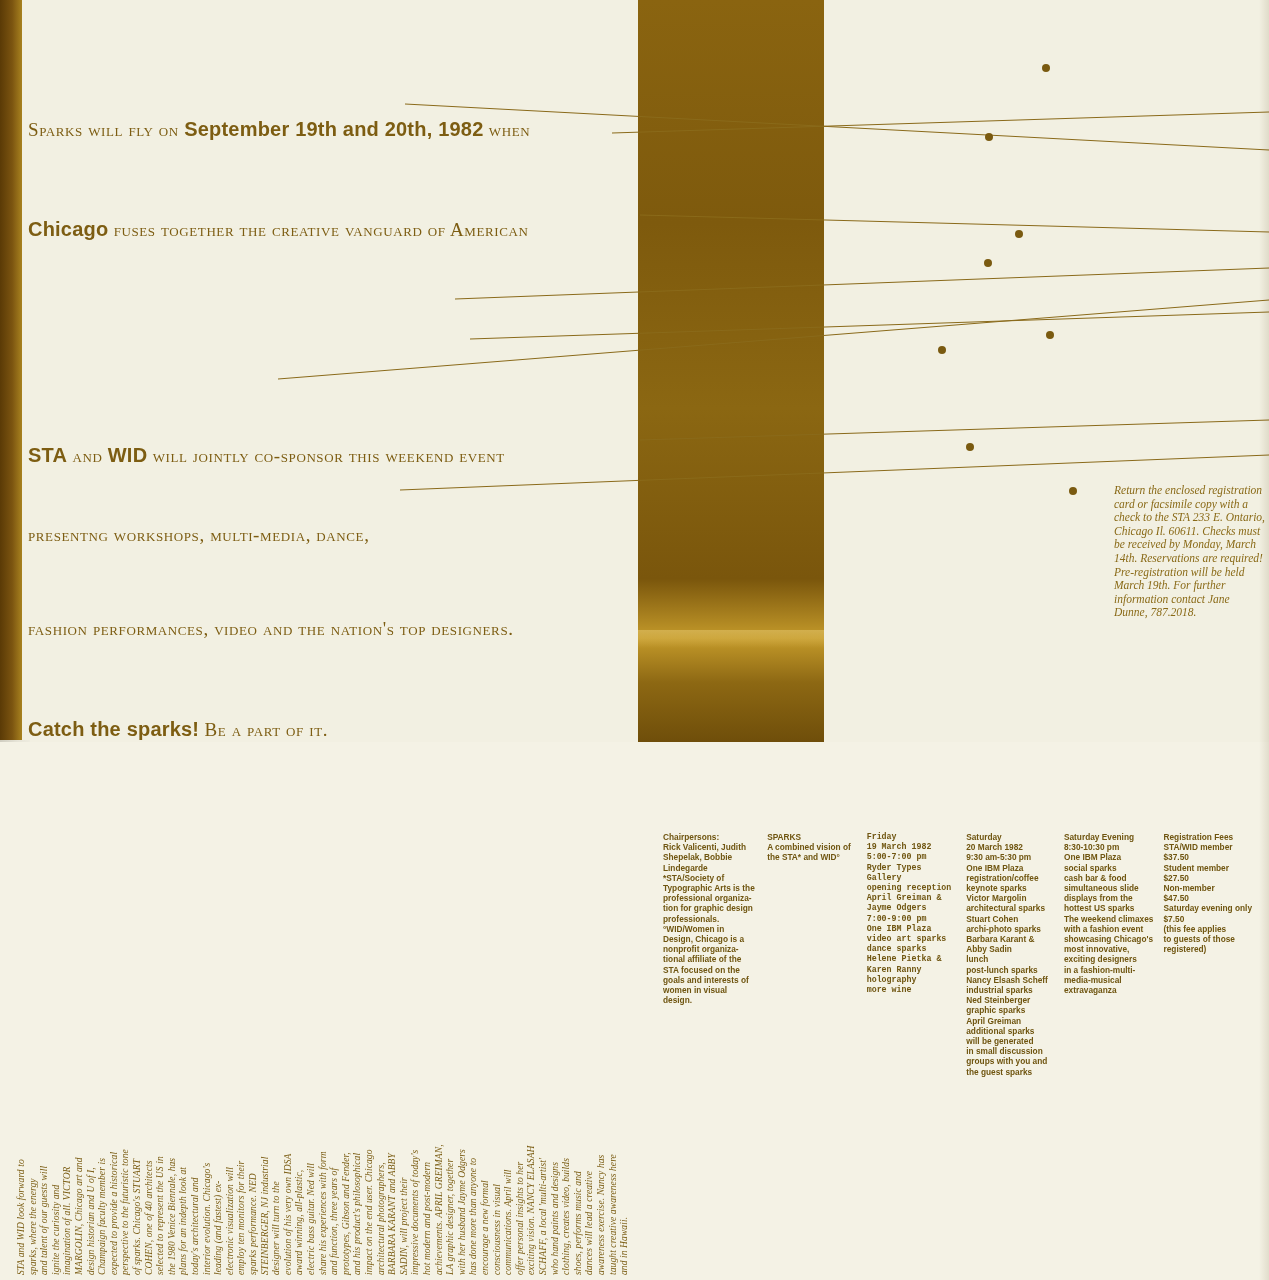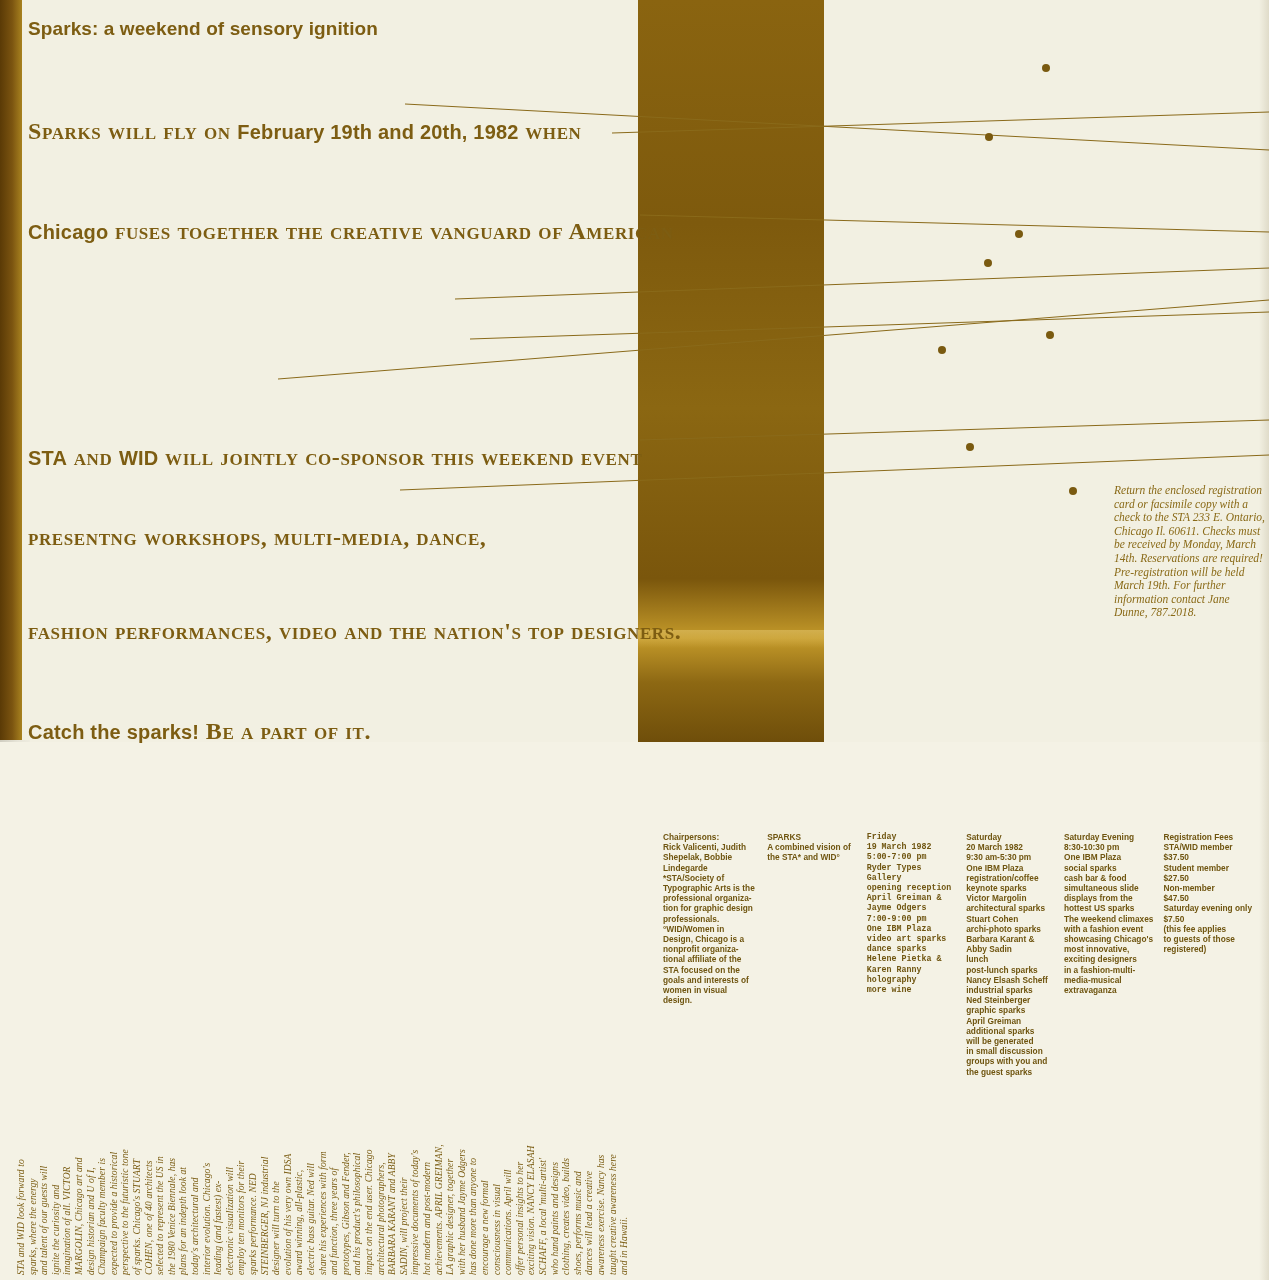--- a/index.html
+++ b/index.html
@@ -68,23 +68,22 @@
   }
   .l-title {
     top: 18px;
     font-family: "Liberation Sans", sans-serif;
     font-weight: bold;
     font-size: 19px;
     letter-spacing: .1px;
   }
   .sc {
     font-variant: small-caps;
-    font-size: 24px;
+    font-size: 19px;
     letter-spacing: .6px;
-    font-weight: bold;
   }
   .bold-sans {
     font-family: "Liberation Sans", sans-serif;
     font-weight: bold;
     font-size: 20px;
     letter-spacing: .2px;
   }
   .l2 { top: 118px; }
   .l3 { top: 218px; }
   .l4 { top: 318px; }
@@ -195,24 +194,23 @@
 
   <div class="dot" style="left:1042px; top:64px;"></div>
   <div class="dot" style="left:985px; top:133px;"></div>
   <div class="dot" style="left:1015px; top:230px;"></div>
   <div class="dot" style="left:984px; top:259px;"></div>
   <div class="dot" style="left:1046px; top:331px;"></div>
   <div class="dot" style="left:938px; top:346px;"></div>
   <div class="dot" style="left:966px; top:443px;"></div>
   <div class="dot" style="left:1069px; top:487px;"></div>
 
-  <div class="line l-title">Sparks: a weekend of sensory ignition</div>
 
   <div class="line l2">
-    <span class="sc">Sparks will fly on </span><span class="bold-sans">February 19th and 20th, 1982</span><span class="sc"> when</span>
+    <span class="sc">Sparks will fly on </span><span class="bold-sans">September 19th and 20th, 1982</span><span class="sc"> when</span>
   </div>
 
   <div class="line l3">
     <span class="bold-sans">Chicago</span><span class="sc"> fuses together the creative vanguard of American</span>
   </div>
 
 
   <div class="line l5">
     <span class="bold-sans">STA</span><span class="sc"> and </span><span class="bold-sans">WID</span><span class="sc"> will jointly co-sponsor this weekend event</span>
   </div>

